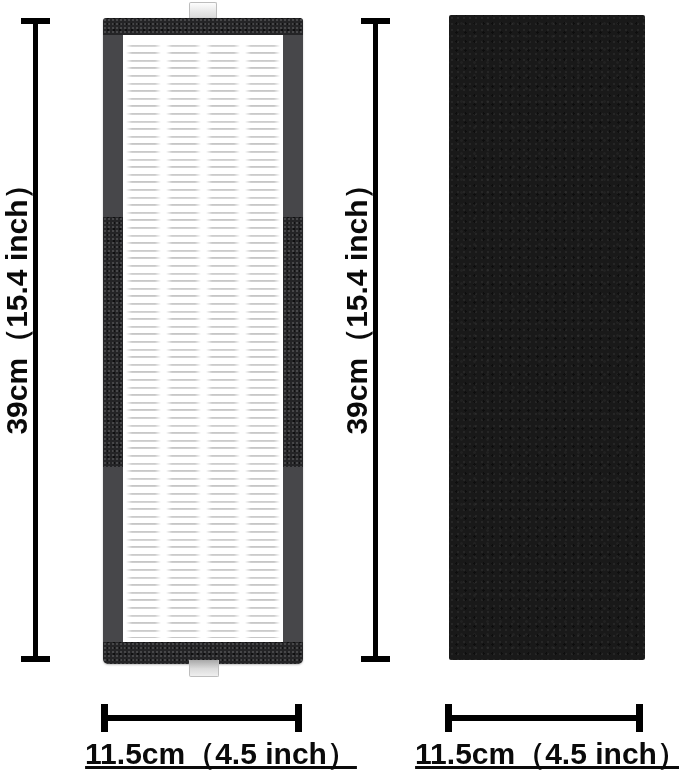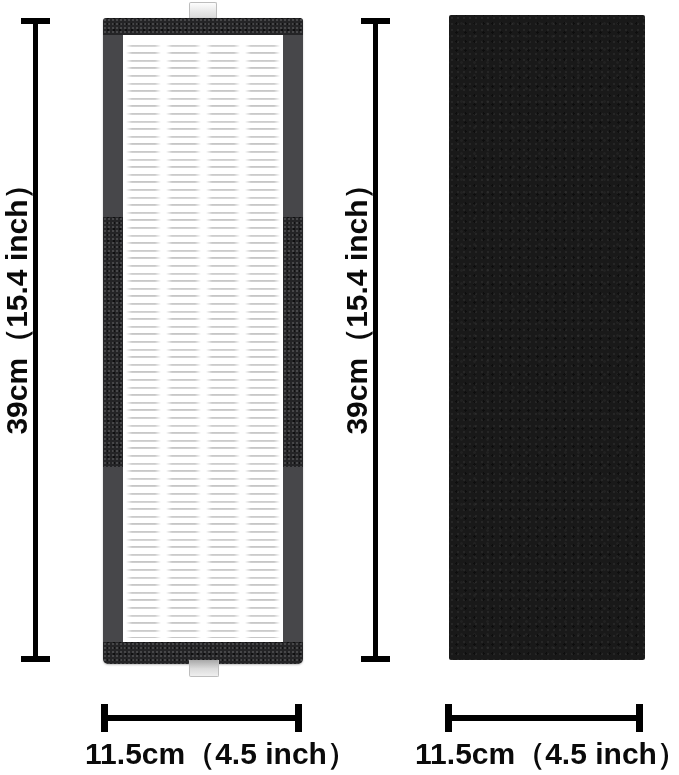--- a/index.html
+++ b/index.html
@@ -21,21 +21,21 @@
 
   .dim-label {
     position: absolute;
     font-size: 30px;
     font-weight: 700;
     color: #0a0a0a;
     white-space: nowrap;
     line-height: 1.1;
   }
   .dim-label.v { transform: translate(-50%, -50%) rotate(-90deg); }
-  .dim-label.h { transform: translateX(-50%); }
+  .dim-label.h { transform: translateX(-50%); text-decoration: underline; }
 
   
   .hepa { position: absolute; left: 103px; top: 2px; width: 200px; height: 676px; }
 
   .hepa .tab {
     position: absolute;
     background: linear-gradient(180deg, #fdfdfd 0%, #e9e9e9 45%, #d2d2d2 100%);
     border: 1px solid #bdbdbd;
   }
   .hepa .tab-top    { left: 86px; top: 0;    width: 26px; height: 18px; border-bottom: none; border-radius: 2px 2px 0 0; }

